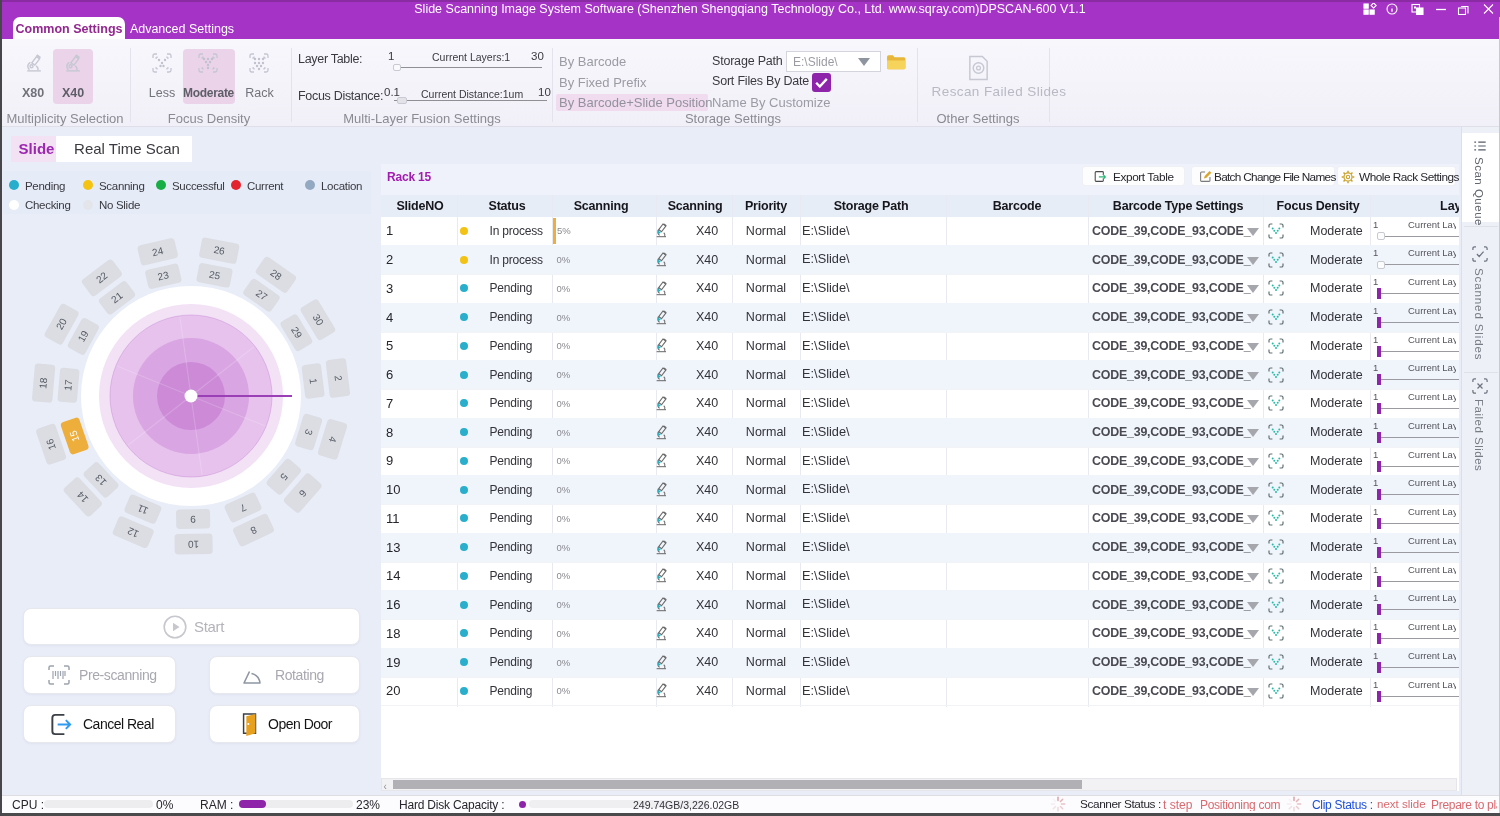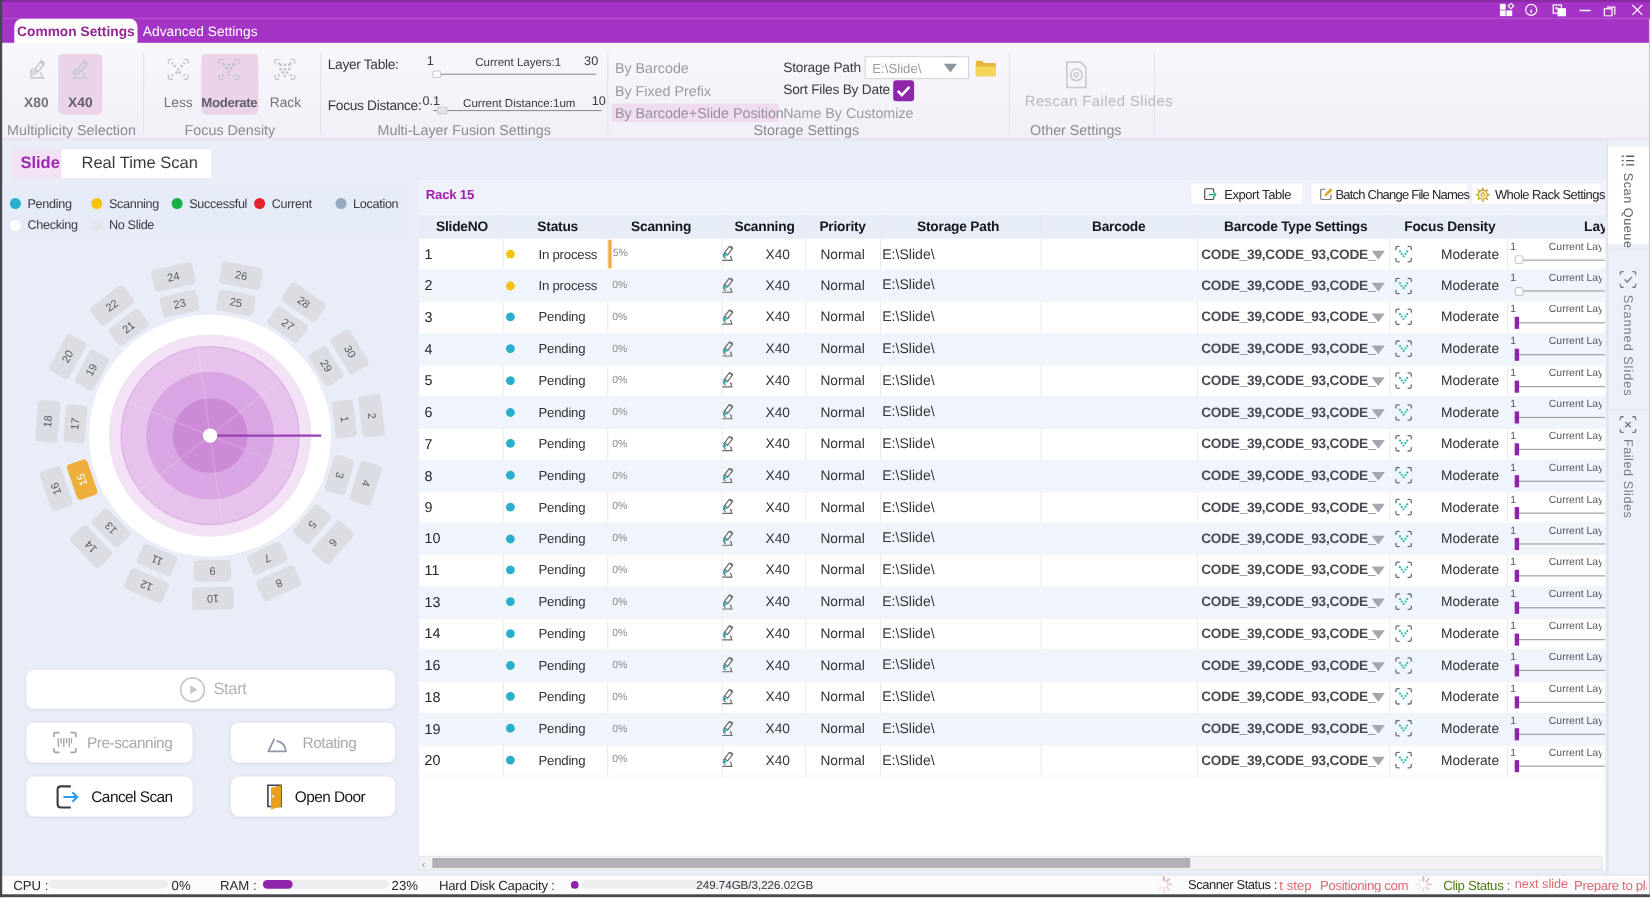--- a/index.html
+++ b/index.html
@@ -137,20 +137,21 @@
             <path d="M9 16.5V13" opacity="0.4"></path>
             <path d="M3.7 14.3l2.5-2.5" opacity="0.3"></path>
             <path d="M1.5 9H5" opacity="0.2"></path>
             <path d="M3.7 3.7l2.5 2.5" opacity="0.12"></path>
           </g>
         </symbol>
 </defs>
     </svg>
 
 <div class="ab" style="left:0;top:0;width:1500px;height:17px;background:#A433C6;border-top:2px solid #8A2BA3"></div>
+<div class="ab" style="left:750px;top:3px;transform:translateX(-50%);font-size:12.5px;color:#fff;font-weight:normal;white-space:nowrap;line-height:1;">Slide Scanning Image System Software  (Shenzhen Shengqiang Technology Co., Ltd. www.sqray.com)DPSCAN-600 V1.1</div>
 <svg class="ab" style="left:1363px;top:3px" width="134" height="12" fill="none" stroke="#fff" stroke-width="1.1">
 <g>
         <rect x="1" y="1" width="4.2" height="4.2" fill="#fff"></rect>
         <rect x="1" y="7" width="4.2" height="4.2" fill="#fff"></rect>
         <rect x="7" y="7" width="4.2" height="4.2" fill="#fff"></rect>
         <rect x="8.8" y="0.6" width="3.6" height="3.6" transform="rotate(45 10.6 2.4)"></rect>
       </g>
 <g>
         <circle cx="29" cy="6" r="5"></circle>
         <path d="M29 3.4v0.3M29 5.6v3.2" stroke-width="1.3"></path>
@@ -424,21 +425,21 @@
 <div class="ab" style="left:79px;top:668px;font-size:14px;color:#A8A8B0;font-weight:normal;white-space:nowrap;line-height:1;letter-spacing:-0.4px">Pre-scanning</div>
 <div class="ab" style="left:208.5px;top:655.5px;width:151.5px;height:38px;background:#fff;border:1px solid #E7E7EE;border-radius:8px;box-shadow:0 1px 2px rgba(120,120,150,0.08)"></div>
 <svg class="ab" style="left:239px;top:664px;" width="26" height="24">
       <use href="#rotic"></use>
     </svg>
 <div class="ab" style="left:275px;top:668px;font-size:14px;color:#A8A8B0;font-weight:normal;white-space:nowrap;line-height:1;letter-spacing:-0.4px">Rotating</div>
 <div class="ab" style="left:23px;top:705px;width:153px;height:37.5px;background:#fff;border:1px solid #E7E7EE;border-radius:8px;box-shadow:0 1px 2px rgba(120,120,150,0.08)"></div>
 <svg class="ab" style="left:49px;top:711.5px;" width="25" height="25">
       <use href="#cancelic"></use>
     </svg>
-<div class="ab" style="left:83px;top:716.5px;font-size:14px;color:#141414;font-weight:normal;white-space:nowrap;line-height:1;letter-spacing:-0.5px">Cancel Scan</div>
+<div class="ab" style="left:83px;top:716.5px;font-size:14px;color:#141414;font-weight:normal;white-space:nowrap;line-height:1;letter-spacing:-0.5px">Cancel Real</div>
 <div class="ab" style="left:208.5px;top:705px;width:151.5px;height:37.5px;background:#fff;border:1px solid #E7E7EE;border-radius:8px;box-shadow:0 1px 2px rgba(120,120,150,0.08)"></div>
 <svg class="ab" style="left:239px;top:710.5px;" width="22" height="26">
       <use href="#dooric"></use>
     </svg>
 <div class="ab" style="left:268px;top:716.5px;font-size:14px;color:#141414;font-weight:normal;white-space:nowrap;line-height:1;letter-spacing:-0.5px">Open Door</div>
 <div class="ab" style="left:381px;top:164px;width:1078px;height:627px;background:#fff"></div>
 <div class="ab" style="left:381px;top:164px;width:1078px;height:31px;background:#EFF2FA"></div>
 <div class="ab" style="left:381px;top:195px;width:1078px;height:21.5px;background:#E7EDF6"></div>
 <div class="ab" style="left:387px;top:170.5px;font-size:12px;color:#A21CAF;font-weight:bold;white-space:nowrap;line-height:1;letter-spacing:-0.2px">Rack 15</div>
 <div class="ab" style="left:1082px;top:166px;width:103px;height:20px;background:#FDFDFE;border:1px solid #EDF0F5;border-radius:3px"></div>
@@ -874,18 +875,18 @@
 <div class="ab" style="left:633px;top:800px;font-size:10.5px;color:#33333A;font-weight:normal;white-space:nowrap;line-height:1;">249.74GB/3,226.02GB</div>
 <svg class="ab" style="left:1050px;top:796px;" width="16" height="16">
       <use href="#spin"></use>
     </svg>
 <div class="ab" style="left:1080px;top:799px;font-size:11.8px;color:#26262C;font-weight:normal;white-space:nowrap;line-height:1;letter-spacing:-0.4px">Scanner Status :</div>
 <div class="ab" style="left:1163px;top:799px;font-size:12px;color:#D96A6F;font-weight:normal;white-space:nowrap;line-height:1;">t step</div>
 <div class="ab" style="left:1200px;top:799px;font-size:12px;color:#D96A6F;font-weight:normal;white-space:nowrap;line-height:1;width:80px;overflow:hidden;letter-spacing:-0.3px">Positioning complete</div>
 <svg class="ab" style="left:1286px;top:796px;" width="16" height="16">
       <use href="#spin"></use>
     </svg>
-<div class="ab" style="left:1312px;top:799px;font-size:12px;color:#4d7c0f;font-weight:normal;white-space:nowrap;line-height:1;letter-spacing:-0.3px">Clip Status :</div>
+<div class="ab" style="left:1312px;top:799px;font-size:12px;color:#1d4ed8;font-weight:normal;white-space:nowrap;line-height:1;letter-spacing:-0.3px">Clip Status :</div>
 <div class="ab" style="left:1377px;top:799px;font-size:11.5px;color:#D96A6F;font-weight:normal;white-space:nowrap;line-height:1;">next slide</div>
 <div class="ab" style="left:1431px;top:799px;font-size:12px;color:#D96A6F;font-weight:normal;white-space:nowrap;line-height:1;width:66px;overflow:hidden;letter-spacing:-0.3px">Prepare to place</div>
 <div class="ab" style="left:0;top:813px;width:1500px;height:3px;background:#4A4A4C"></div>
 <div class="ab" style="left:0;top:0;width:2px;height:816px;background:#46464B"></div>
 <div class="ab" style="left:1499px;top:17px;width:1px;height:796px;background:#C9C9D2"></div>
 </div>
 </body></html>

